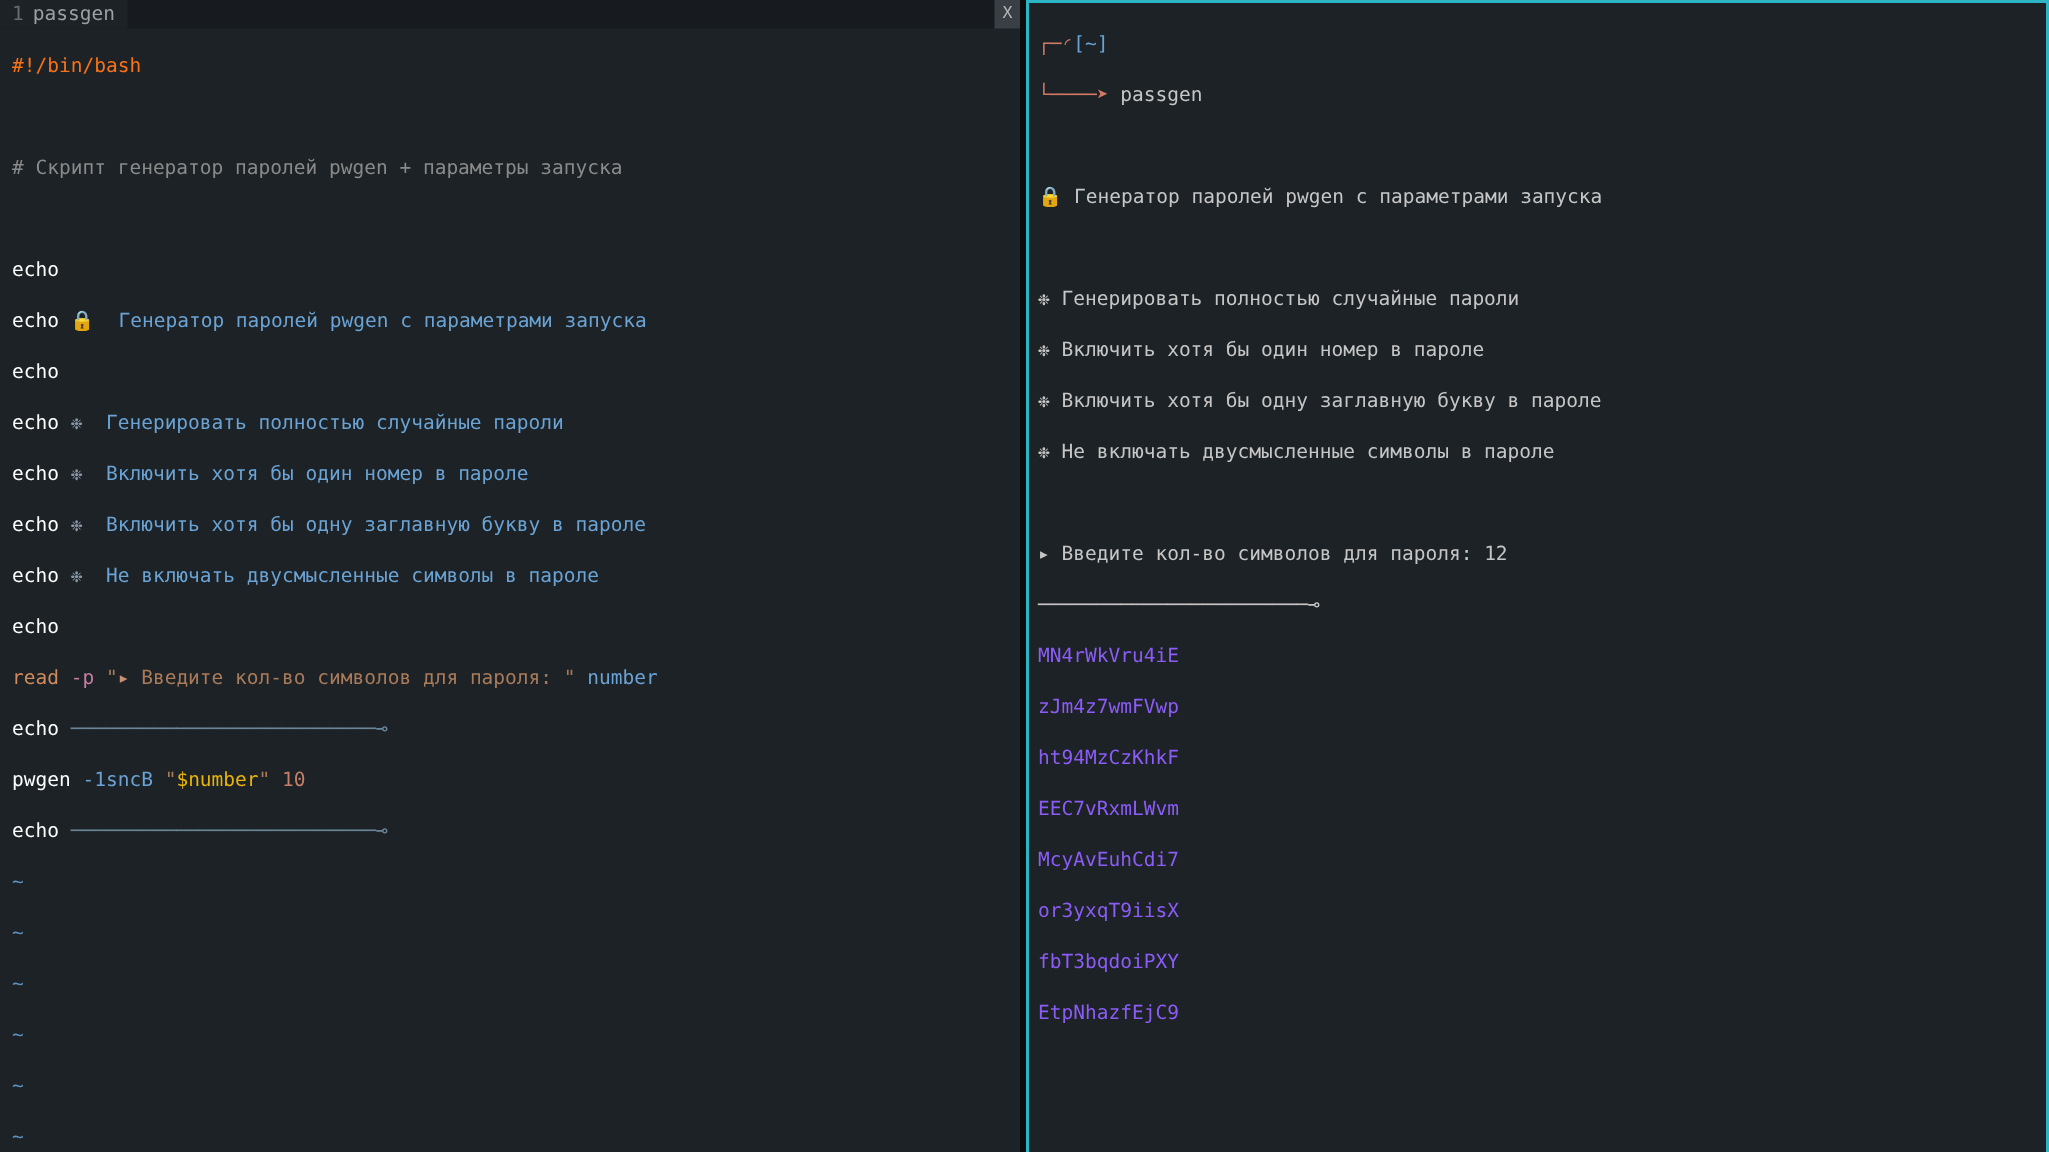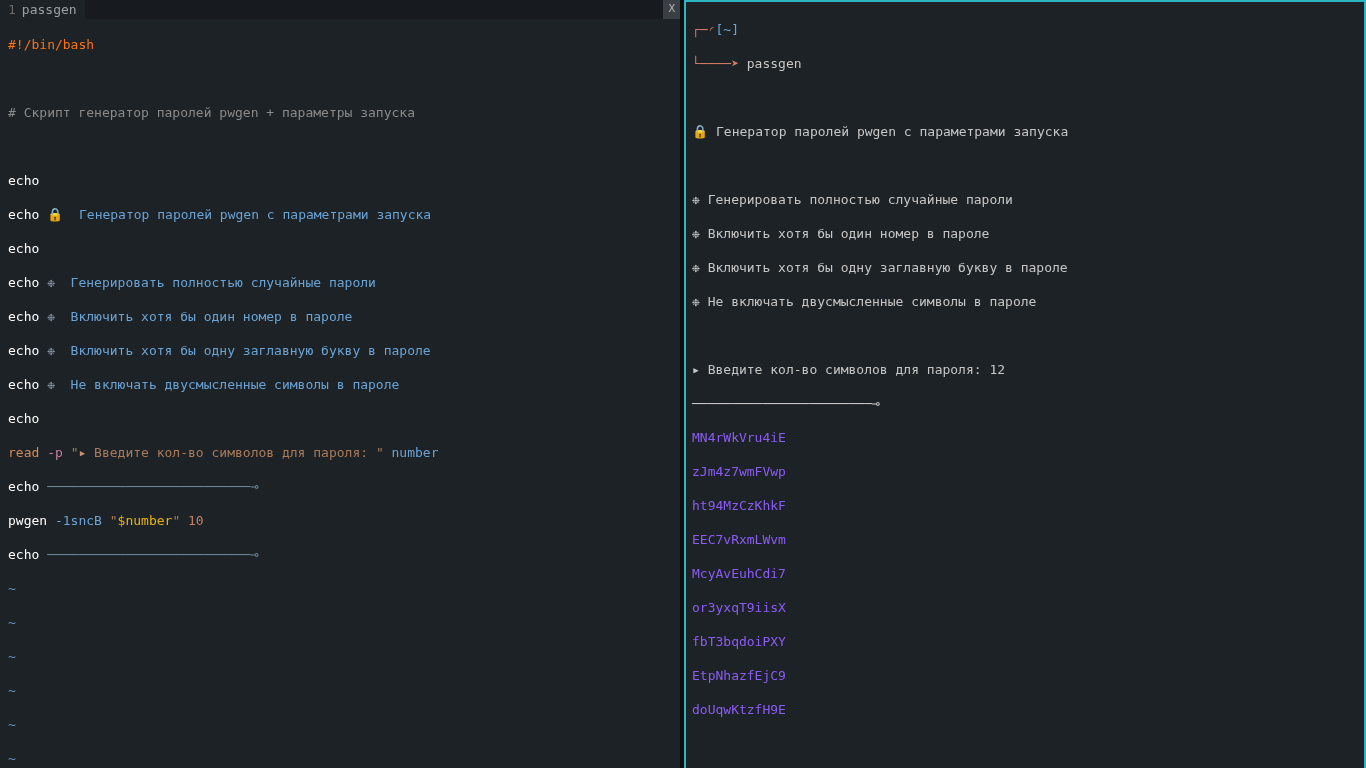--- a/index.html
+++ b/index.html
@@ -154,19 +154,18 @@
 <span class="ln"><span class="term-arrow">▸</span><span class="term-text"> Введите кол-во символов для пароля: </span><span class="term-text">12</span></span>
 <span class="ln term-sep">───────────────────────⊸</span>
 <span class="ln pwd-out">MN4rWkVru4iE</span>
 <span class="ln pwd-out">zJm4z7wmFVwp</span>
 <span class="ln pwd-out">ht94MzCzKhkF</span>
 <span class="ln pwd-out">EEC7vRxmLWvm</span>
 <span class="ln pwd-out">McyAvEuhCdi7</span>
 <span class="ln pwd-out">or3yxqT9iisX</span>
 <span class="ln pwd-out">fbT3bqdoiPXY</span>
 <span class="ln pwd-out">EtpNhazfEjC9</span>
-<span class="ln pwd-out">doUqwKtzfH9E</span>
 
 
 
     </div>
   </div>
 </div>
 
 </body></html>

